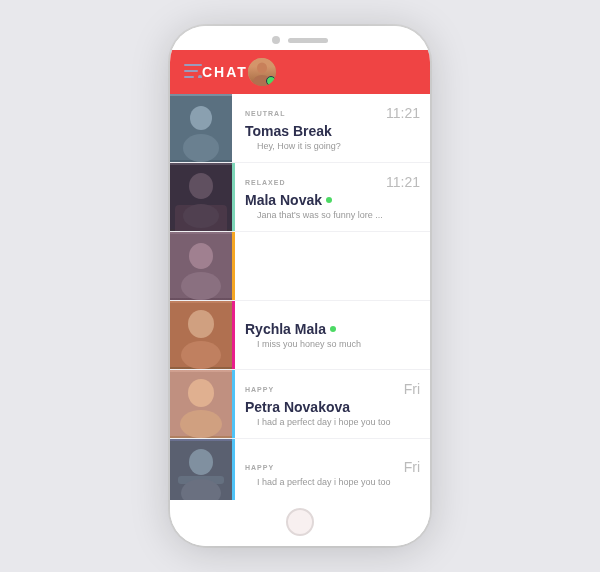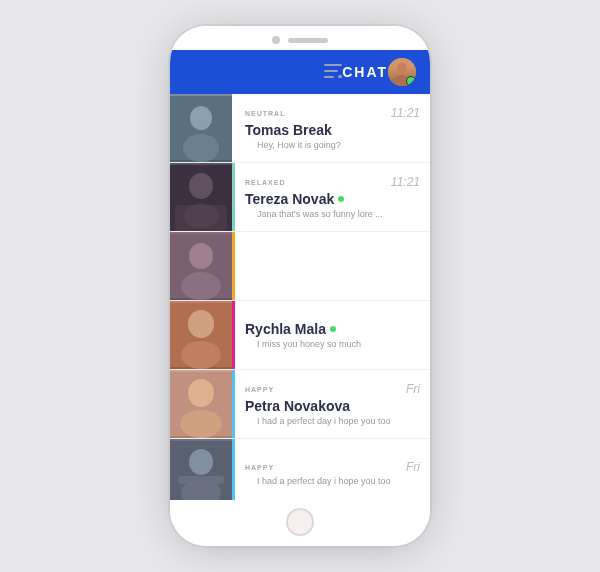--- a/index.html
+++ b/index.html
@@ -43,24 +43,24 @@
       border-radius: 3px;
     }
     .phone-screen {
       flex: 1;
       display: flex;
       flex-direction: column;
       overflow: hidden;
       background: #f5f5f7;
     }
     .header {
-      background: #1d4ed8;
-      display: flex;
-      align-items: center;
-      justify-content: flex-end;
+      background: #ef4444;
+      display: flex;
+      align-items: center;
+      justify-content: flex-start;
       padding: 10px 14px;
       height: 44px;
       flex-shrink: 0;
     }
     .header-icon {
       color: #9a9bbd;
       font-size: 18px;
     }
     .header-title {
       color: #fff;
@@ -132,23 +132,22 @@
       margin-bottom: 2px;
     }
     .chat-mood {
       font-size: 7px;
       font-weight: 700;
       letter-spacing: 1px;
       color: #aaa;
       text-transform: uppercase;
     }
     .chat-time {
-      font-size: 12px;
+      font-size: 14px;
       color: #bbb;
-      font-style: italic;
     }
     .chat-name-row {
       display: flex;
       align-items: center;
       gap: 4px;
       margin-bottom: 2px;
     }
     .chat-name {
       font-size: 14px;
       font-weight: 700;
@@ -268,21 +267,21 @@
             <ellipse cx="31" cy="51" rx="18" ry="12" fill="#504050"></ellipse>
           </svg>
         </div>
         <div class="mood-bar mood-relaxed"></div>
         <div class="chat-content">
           <div class="chat-meta">
             <span class="chat-mood">RELAXED</span>
             <span class="chat-time">11:21</span>
           </div>
           <div class="chat-name-row">
-            <span class="chat-name">Tereza Novak</span>
+            <span class="chat-name">Mala Novak</span>
             <div class="online-dot"></div>
           </div>
           <div class="chat-preview">Jana that's was so funny lore ...</div>
         </div>
       </div>
 
       <div class="chat-item">
         <div class="chat-avatar bg-3">
           <svg viewBox="0 0 62 64" width="62" height="64" class="avatar-svg">
             <rect width="62" height="64" fill="#7a6070"></rect>

